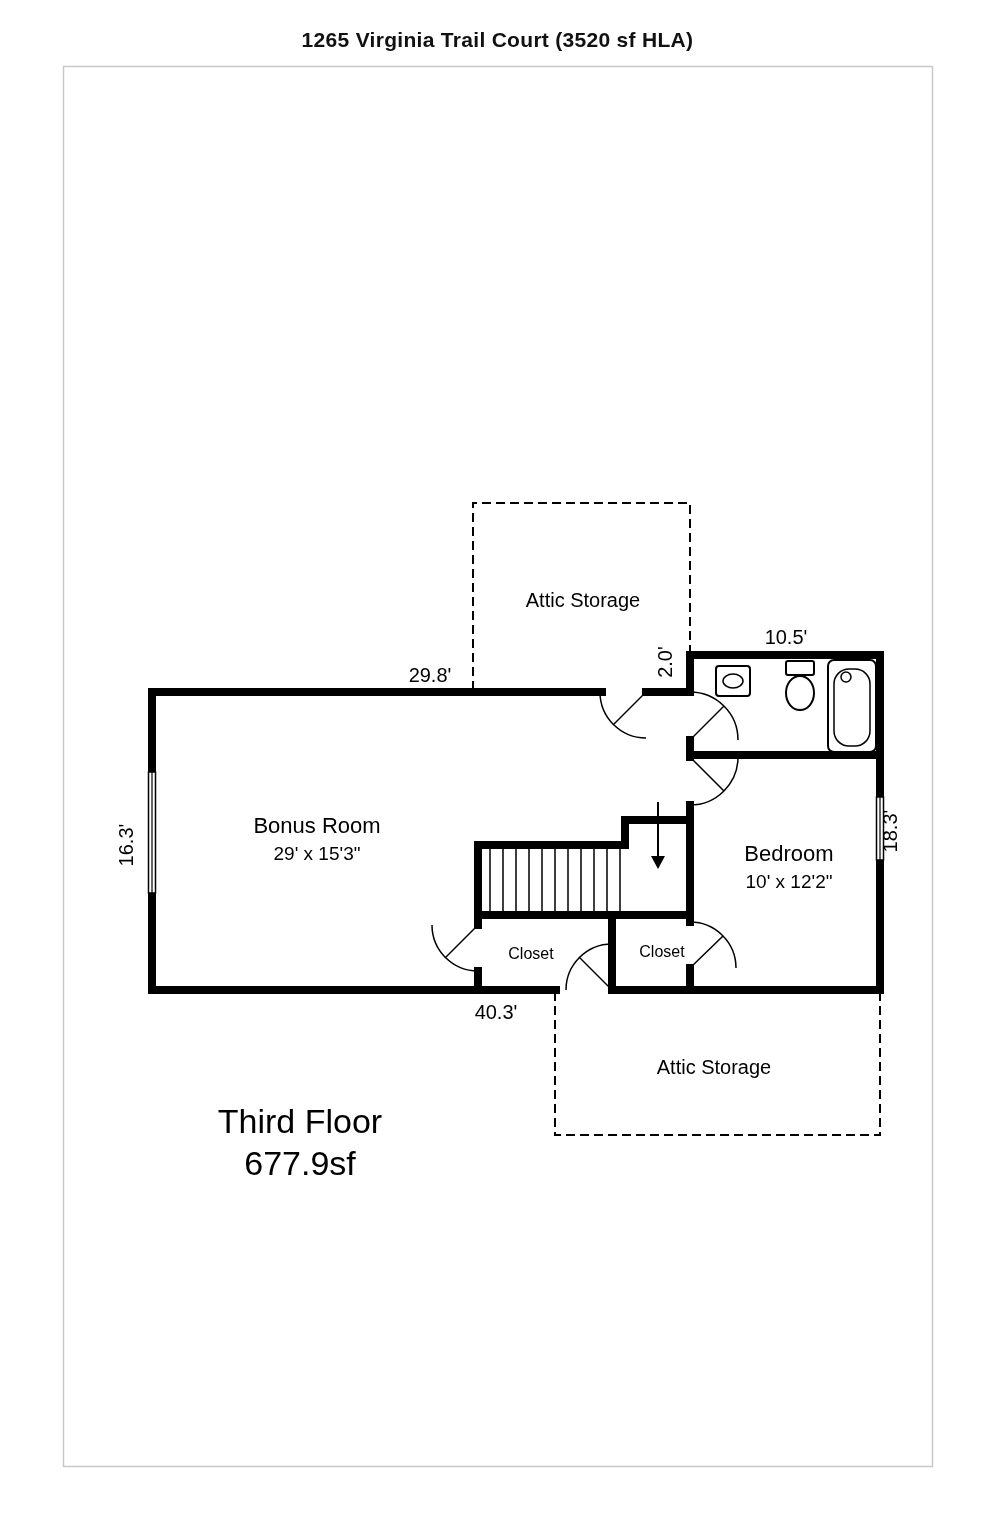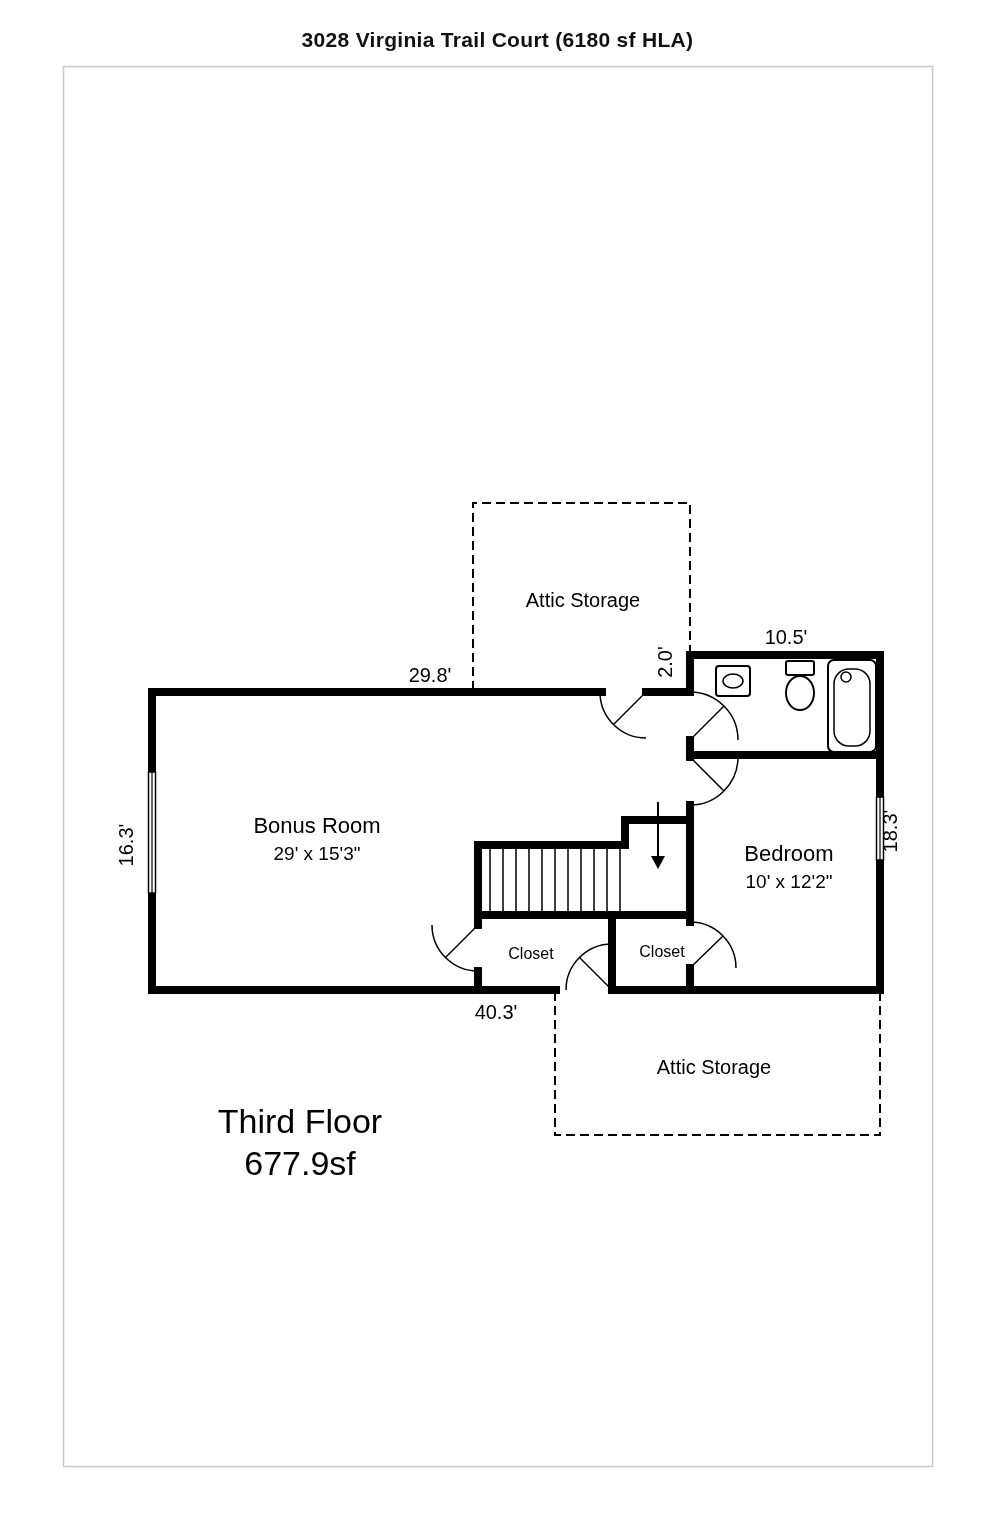--- a/index.html
+++ b/index.html
@@ -26,21 +26,21 @@
   .dim-label{font-size:20px;}
   .closet-label{font-size:16px;}
   .attic-label{font-size:20px;}
   .floor-name{font-size:34px;}
 </style>
 </head>
 <body>
 
 <div class="page">
 
-  <div class="title">3028 Virginia Trail Court (6180 sf HLA)</div>
+  <div class="title">1265 Virginia Trail Court (3520 sf HLA)</div>
 
   <svg class="plan-svg" width="995" height="1536" viewBox="0 0 995 1536">
 
     <rect x="63.5" y="66.5" width="869" height="1400" fill="none" stroke="#c9c9c9" stroke-width="1.5"></rect>
 
     <g stroke="#000" stroke-width="2" fill="none" stroke-dasharray="9 5">
       <path d="M473 690 V503 H690 V653"></path>
       <path d="M555 992 V1135 H880 V992"></path>
     </g>
 

